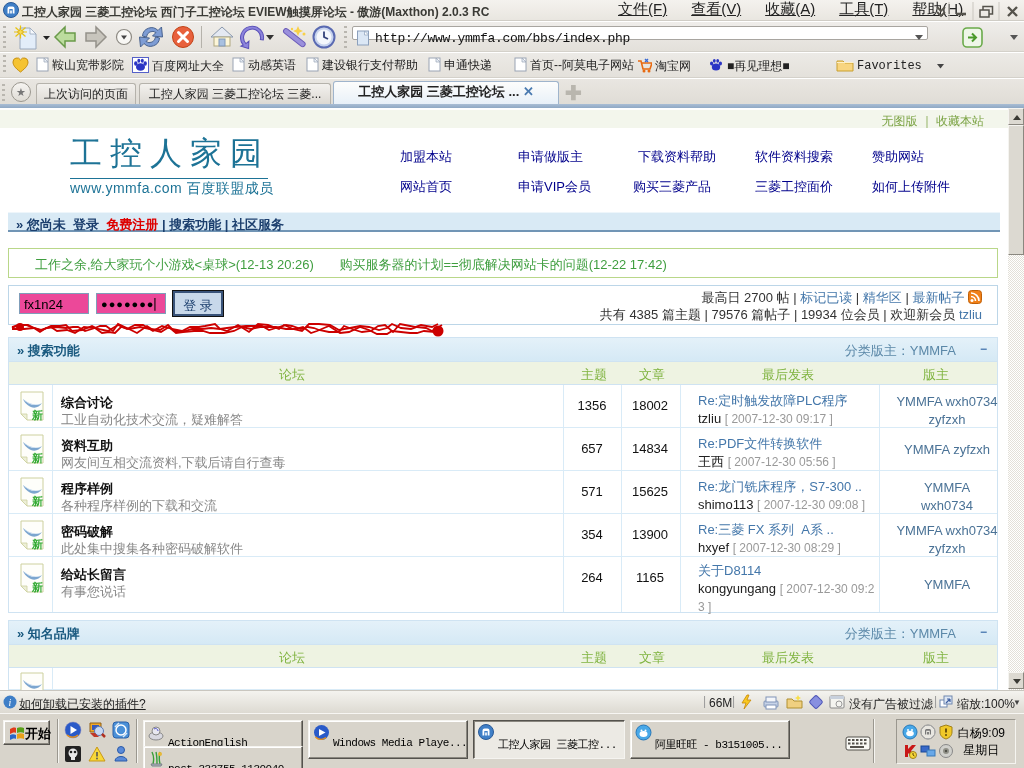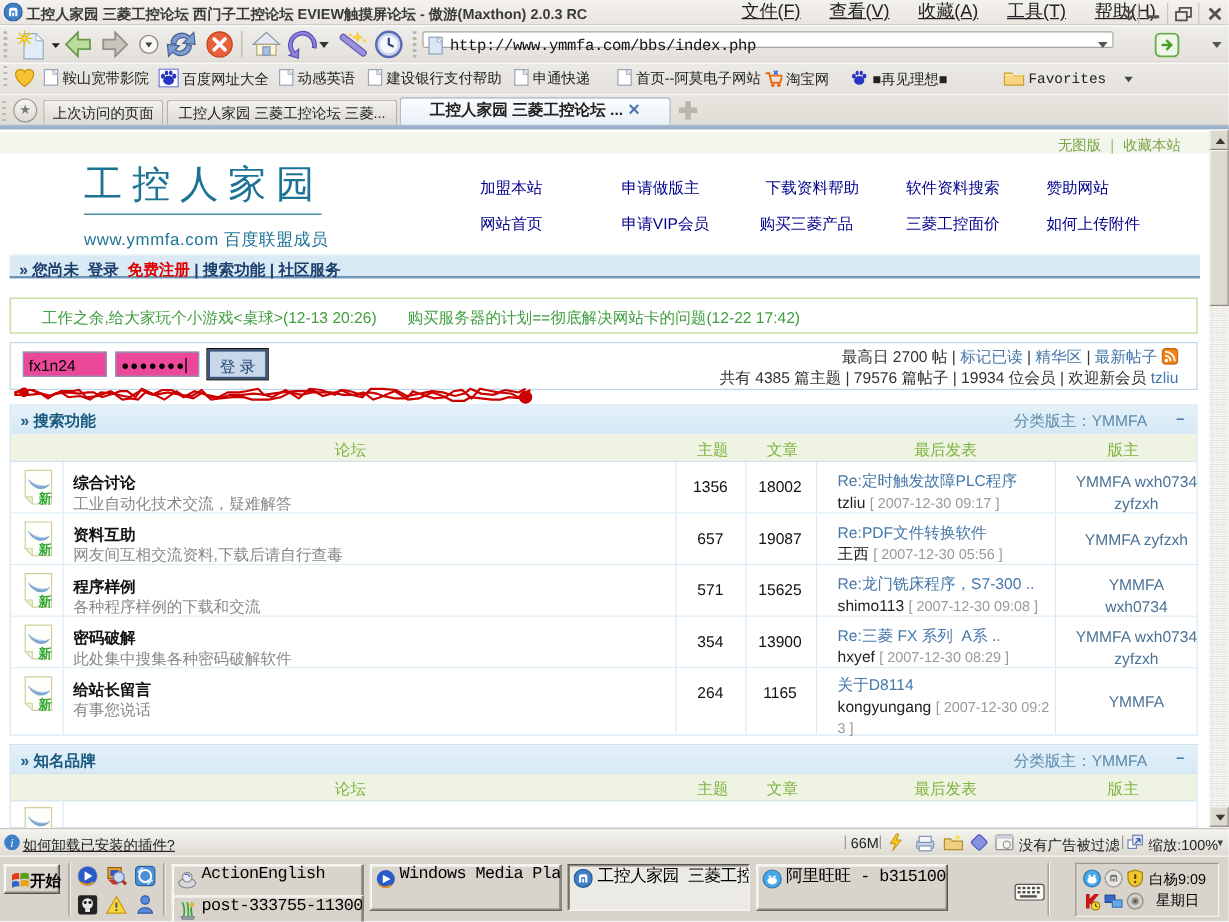--- a/index.html
+++ b/index.html
@@ -47,21 +47,21 @@
 .sbtn:after { content:""; position:absolute; left:4px; width:0; height:0; border-left:4px solid transparent; border-right:4px solid transparent; }
 #sup:after { top:6px; border-bottom:5px solid #3a3a35; }
 #sdown:after { top:6px; border-top:5px solid #3a3a35; }
 #sthumb { position:absolute; left:0; top:17px; width:16px; height:130px; background:#dcd9d1; border:1px solid; border-color:#f5f4f0 #8a877f #8a877f #f5f4f0; }
 
 #topstrip { left:0px; top:2px; width:1008px; height:18px; background:#f3f6ec; }
 #topstrip .r { position:absolute; right:24px; top:3px; color:#7ba344; font-size:12px; }
 #logo { position:absolute; left:70px; top:24px; color:#1d7396; }
 #logo .big { font-family:"Liberation Serif",serif; font-size:32px; letter-spacing:8px; white-space:nowrap; }
 #logo .line { margin-top:2px; border-top:1px solid #1d7396; width:198px; }
-#logo .sub { font-size:14px; margin-top:12px; letter-spacing:0.5px; }
+#logo .sub { font-size:14px; margin-top:1px; letter-spacing:0.5px; }
 #hlinks { position:absolute; left:0; top:0; width:1008px; }
 #hlinks a { position:absolute; color:#00008b; text-decoration:none; font-size:13px; white-space:nowrap; }
 
 #navbar { left:8px; top:104px; width:992px; height:20px; background:#d9eaf5; border-top:1px solid #eef6fb; border-bottom:2px solid #7195b5; color:#1c3f6e; font-size:13px; padding:3px 0 0 8px; font-weight:bold;}
 #navbar .red { color:#d00; }
 
 #announce { left:8px; top:140px; width:990px; height:30px; background:#fff; border:1px solid #b9d789; color:#3f9e3f; font-size:13px; padding-top:7px; }
 
 #loginbox { left:8px; top:177px; width:990px; height:40px; background:#fff; border:1px solid #bcd6e8; }
 .inp { position:absolute; top:7px; width:70px; height:21px; border:1px solid #7f9db9; background:#ec4899; font-size:13px; padding:2px 0 0 4px; font-family:"Liberation Sans",sans-serif; }
@@ -91,21 +91,21 @@
 
 
 #statusbar { left:0; top:690px; width:1024px; height:23px; background:linear-gradient(#f4f3ef,#dddad2); border-top:1px solid #c9c6bf; font-size:12px; color:#222; }
 #statusbar .lnk { position:absolute; left:19px; top:5px; text-decoration:underline; }
 #statusbar .ri { position:absolute; top:3px; }
 
 
 #taskbar { left:0; top:713px; width:1024px; height:55px; background:#d8d4cb; border-top:1px solid #f7f6f3; }
 #startbtn { position:absolute; left:3px; top:6px; width:47px; height:25px; background:#d8d4cb; border:1px solid; border-color:#f5f4f0 #54524d #54524d #f5f4f0; box-shadow:inset -1px -1px 0 #8a877f, inset 1px 1px 0 #fff; font-size:13px; font-weight:bold; padding:4px 0 0 21px; white-space:nowrap; }
 .tsep { position:absolute; top:5px; width:2px; height:44px; border-left:1px solid #9a978f; border-right:1px solid #f5f4f0; }
-.taskbtn { position:absolute; height:39px; background:#d8d4cb; border:1px solid; border-color:#f5f4f0 #54524d #54524d #f5f4f0; box-shadow:inset -1px -1px 0 #8a877f, inset 1px 1px 0 #fff; font-size:14px; padding:0 2px 0 24px; overflow:hidden; white-space:nowrap; font-family:"Liberation Mono",monospace; letter-spacing:-0.5px;}
+.taskbtn { position:absolute; height:39px; background:#d8d4cb; border:1px solid; border-color:#f5f4f0 #54524d #54524d #f5f4f0; box-shadow:inset -1px -1px 0 #8a877f, inset 1px 1px 0 #fff; font-size:11px; padding:16px 2px 0 24px; overflow:hidden; white-space:nowrap; font-family:"Liberation Mono",monospace; letter-spacing:-0.5px;}
 .taskbtn.active { background:#eceae4; border-color:#54524d #f5f4f0 #f5f4f0 #54524d; box-shadow:inset 1px 1px 0 #8a877f; }
 #tray { position:absolute; right:8px; top:5px; width:120px; height:45px; border:1px solid; border-color:#9a978f #f5f4f0 #f5f4f0 #9a978f; background:#d8d4cb; }
 #trayclock { position:absolute; right:10px; top:5px; text-align:center; font-size:12px; line-height:17px; }
 .qico { position:absolute; width:18px; height:18px; }
 </style>
 </head>
 <body>
 
 <div class="abs" id="titlebar">
   <svg class="ticon" width="16" height="16">
@@ -354,21 +354,21 @@
       <div class="fico"><svg width="24" height="30">
             <path d="M1 1 H23 V29 H7 L1 23 Z" fill="#fefefa" stroke="#cdd09e"></path>
             <path d="M1 23 h6 v6 z" fill="#edefd8" stroke="#cdd09e" stroke-width="0.8"></path>
             <path d="M3 8 C9 14 16 16 22 12 C17 20 7 17 3 8 Z" fill="#7ca6cf"></path>
             <path d="M3 8 C9 13 16 15 22 12 C16 16 8 14 3 8 Z" fill="#c2d8ee"></path>
             <text x="17.5" y="28" text-anchor="middle" font-size="11" fill="#33aa33" font-weight="bold">新</text>
           </svg></div>
       <div class="fname">资料互助</div>
         <div class="fdesc">网友间互相交流资料,下载后请自行查毒</div>
       <div class="fnum" style="left:555px;">657</div>
-        <div class="fnum" style="left:613px;">19087</div>
+        <div class="fnum" style="left:613px;">14834</div>
       <div class="flast" style="top:7px;"><a>Re:PDF文件转换软件</a><br>王西 <span class="dt">[ 2007-12-30 05:56 ]</span></div>
       <div class="fmod">YMMFA zyfzxh</div>
     </div>
     <div class="frow" style="height:43px;">
       <div class="fcell" style="left:43px"></div>
         <div class="fcell" style="left:554px"></div>
         <div class="fcell" style="left:612px"></div>
         <div class="fcell" style="left:671px"></div>
         <div class="fcell" style="left:870px"></div>
       <div class="fico"><svg width="24" height="30">

